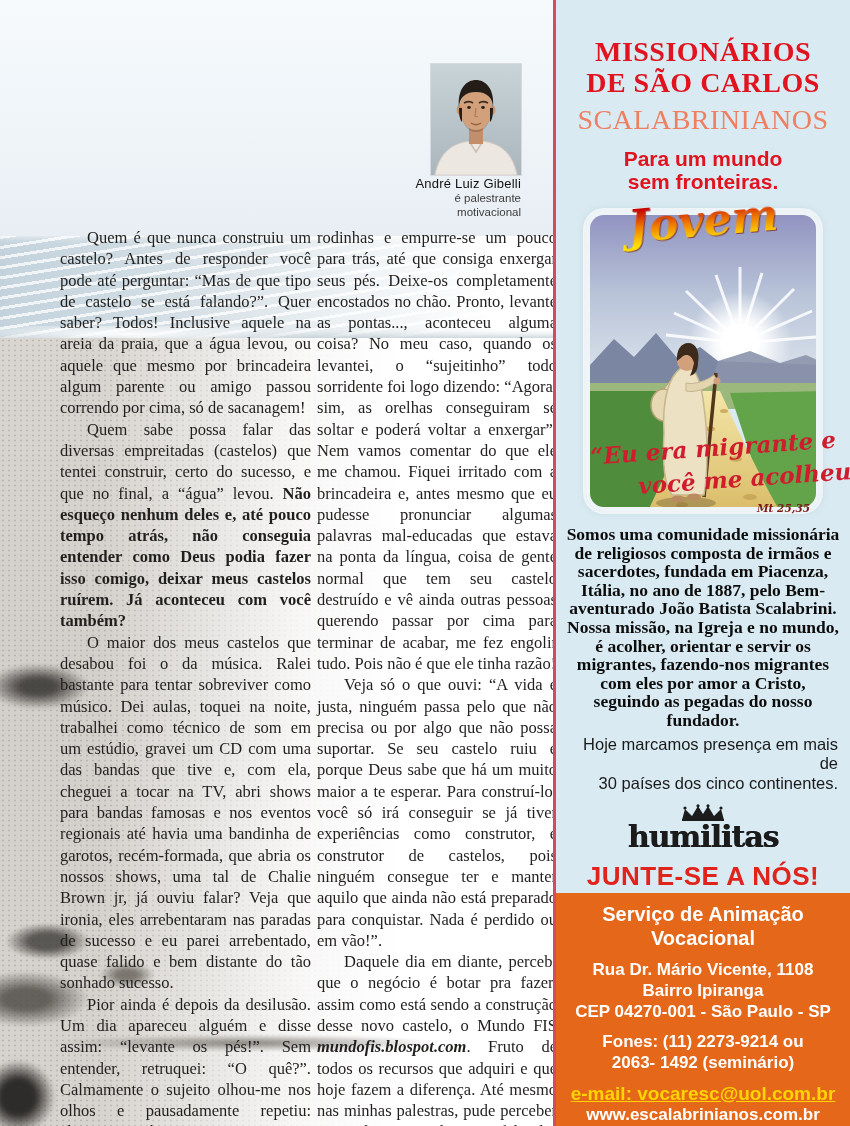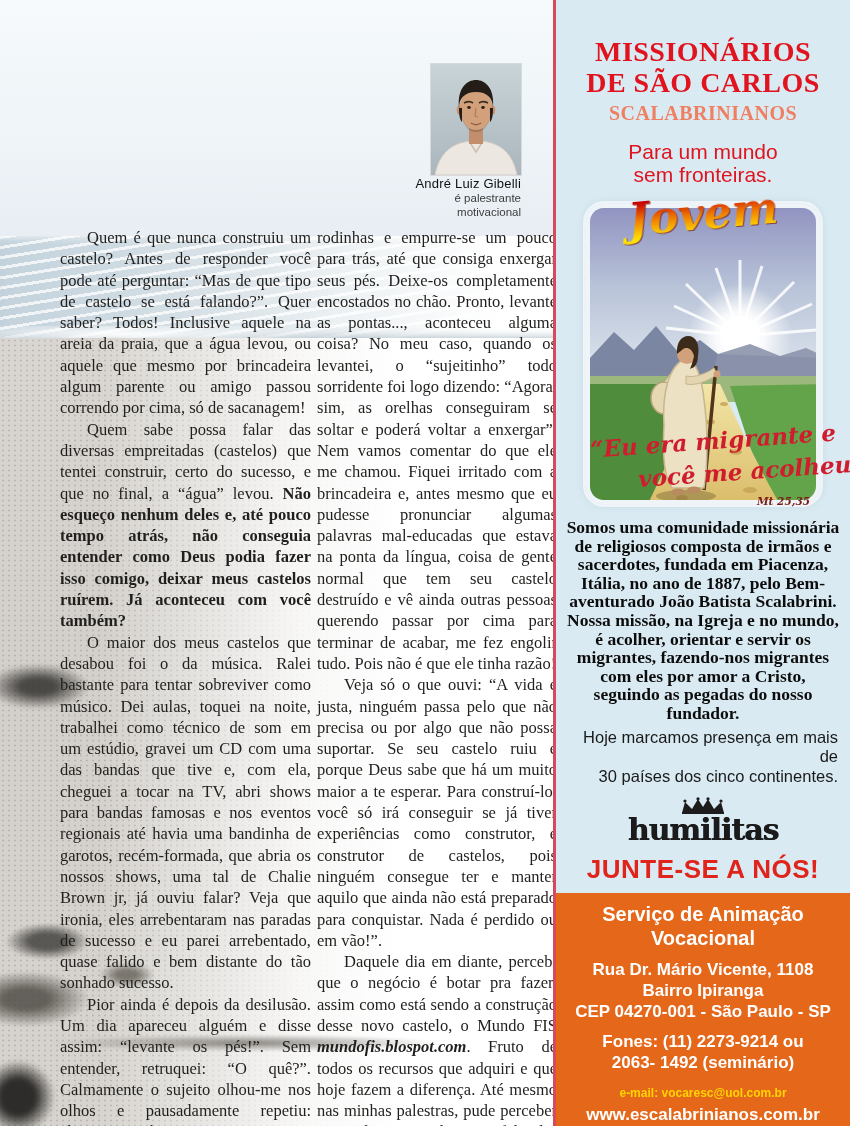--- a/index.html
+++ b/index.html
@@ -81,23 +81,23 @@
   .divider{ position:absolute; left:553px; top:0; width:3px; height:1126px; background:#d64a5e; }
 
   
   .sidebar{
     position:absolute; left:556px; top:0; width:294px; height:1126px;
     background:#d9eaf2; display:flex; flex-direction:column; align-items:center;
     text-align:center; overflow:hidden;
   }
   .ad-title{ margin-top:36px; font-family:"Liberation Serif", serif; font-weight:bold;
     color:#e0131f; font-size:28px; line-height:31px; letter-spacing:.5px; }
-  .ad-subtitle{ font-family:"Liberation Serif", serif; font-weight:bold;
-    color:#ef7f60; font-size:20px; line-height:30px; letter-spacing:.5px; }
-  .ad-tagline{ margin-top:12px; font-family:"Liberation Sans", sans-serif; font-weight:normal;
+  .ad-subtitle{ margin-top:7px; font-family:"Liberation Serif", serif; font-weight:normal;
+    color:#ef7f60; font-size:28px; line-height:30px; letter-spacing:.5px; }
+  .ad-tagline{ margin-top:12px; font-family:"Liberation Sans", sans-serif; font-weight:bold;
     color:#e0131f; font-size:21px; line-height:23px; }
 
   .poster{ position:relative; margin-top:8px; width:242px; height:320px; }
   .poster .art{
     position:absolute; left:4px; top:10px; width:234px; height:300px;
     border-radius:18px; border:4px solid #eef4f7; overflow:hidden;
     box-shadow:0 0 0 3px rgba(255,255,255,.65), 0 0 8px rgba(120,140,160,.35);
   }
   .jovem{
     position:absolute; top:-6px; left:0; width:100%; text-align:center; z-index:3;
@@ -136,21 +136,21 @@
     color:#e0241c; font-size:26px; letter-spacing:.5px; }
 
   .contact{
     margin-top:auto; width:294px; height:233px; background:#e5671a;
     font-family:"Liberation Sans", sans-serif; font-weight:bold; color:#fff;
     padding-top:9px;
   }
   .contact .c-title{ font-size:20px; line-height:24px; }
   .contact .c-line{ font-size:17px; line-height:21px; }
   .contact .group{ margin-top:9px; }
-  .contact .email{ color:#ffd400; font-size:12px; line-height:21px; margin-top:10px; }
+  .contact .email{ color:#ffd400; font-size:19px; line-height:21px; margin-top:10px;text-decoration:underline; }
   .contact .site{ font-size:17px; line-height:22px; }
 </style>
 </head>
 <body>
 
 <div class="page">
 
   <div class="beach">
     <div class="sky"></div>
     <div class="sea"></div>

